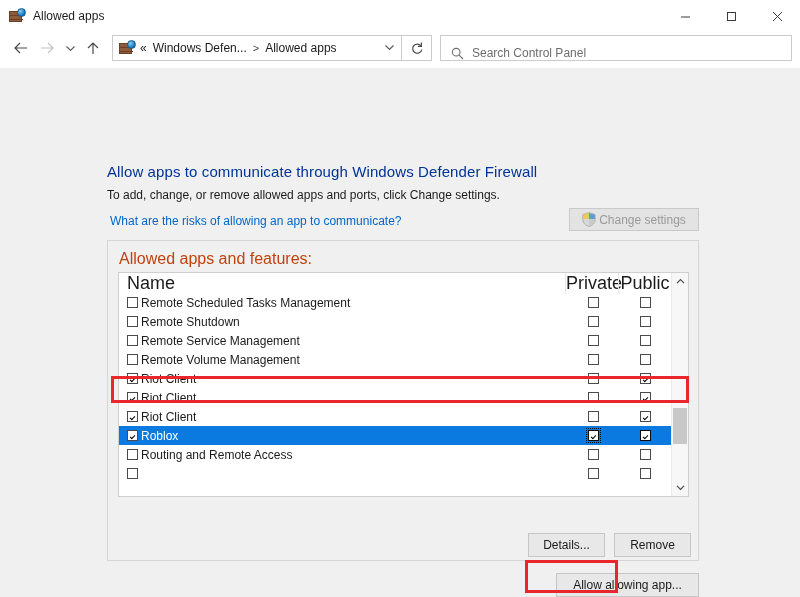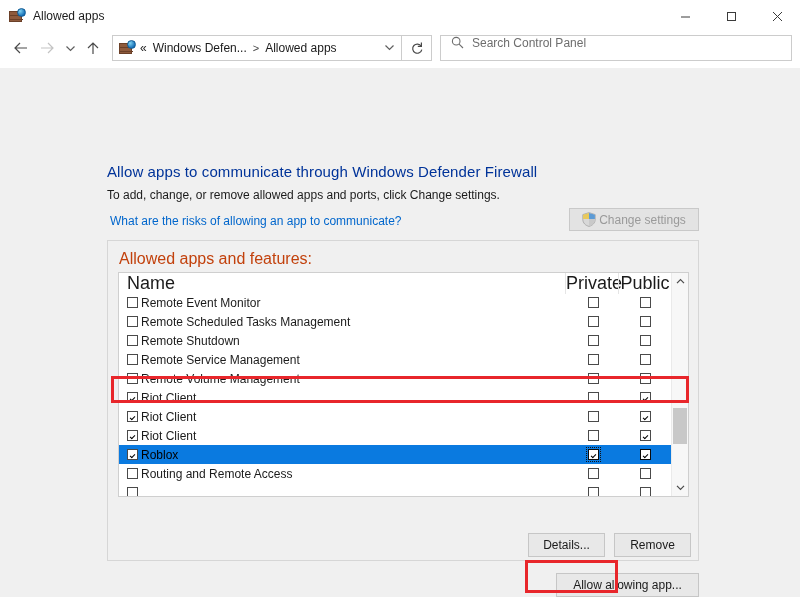--- a/index.html
+++ b/index.html
@@ -63,21 +63,21 @@
   .addr-icon{width:16px;height:16px;margin:0 5px 0 6px;position:relative;flex:0 0 auto;}
   .crumbs{display:flex;align-items:center;font-size:12px;color:#1b1b1b;gap:6px;flex:1 1 auto;white-space:nowrap;overflow:hidden;}
   .crumb-sep{color:#444;font-size:11px;}
   .chev-down{margin-left:auto;margin-right:6px;}
   .refresh{
     width:30px;height:26px;border:1px solid #ccc;border-left:none;background:#fff;
     display:flex;align-items:center;justify-content:center;box-sizing:border-box;
   }
   .searchbox{
     margin-left:8px;flex:1 1 auto;height:26px;border:1px solid #ccc;background:#fff;
-    display:flex;align-items:flex-start;box-sizing:border-box;
+    display:flex;align-items:flex-end;box-sizing:border-box;
   }
   .searchbox .ph{color:#6d6d6d;font-size:12px;}
   .search-ico{margin:0 8px 0 10px;display:flex;}
   
   .content{
     flex:1 1 auto;background:#f0f0f0;position:relative;
     padding:0;box-sizing:border-box;
   }
   .h1{
     position:absolute;left:107px;top:95px;
@@ -120,21 +120,21 @@
   .row{
     height:19px;display:flex;align-items:center;font-size:12px;color:#1b1b1b;
     position:relative;
   }
   .row .name{
     padding-left:8px;flex:1 1 auto;display:flex;align-items:center;gap:3px;
     white-space:nowrap;overflow:hidden;
   }
   .row .cell{width:52px;display:flex;align-items:center;justify-content:center;flex:0 0 auto;}
   .row .sbpad{width:17px;flex:0 0 auto;}
-  .row.sel{background:#0a7ae0;color:#000000;justify-content:space-between;}
+  .row.sel{background:#0a7ae0;color:#ffffff;justify-content:space-between;}
   .row.sel .cell .cb{border-color:#0b0b0b;}
   .cb{
     width:11px;height:11px;border:1px solid #4a4a4a;background:#fff;
     box-sizing:border-box;display:inline-block;position:relative;flex:0 0 auto;
   }
   .cb.checked::after{
     content:"";position:absolute;left:2px;top:4px;width:4px;height:2px;
     border-left:1.6px solid #000;border-bottom:1.6px solid #000;
     transform:rotate(-45deg);
   }
@@ -286,33 +286,20 @@
         <div class="lb-header">
           <span class="h-name">Name</span>
           <span class="colhead priv">Private</span>
           <span class="colhead pub">Public</span>
           <span class="hdr-sbwidth"></span>
         </div>
         <div class="rows" id="rows">
             <div class="row">
               <span class="name">
                 <span class="cb"></span>
-                <span>Remote Event Monitor</span>
-              </span>
-              <span class="cell">
-                <span class="cb"></span>
-              </span>
-              <span class="cell">
-                <span class="cb"></span>
-              </span>
-              <span class="sbpad"></span>
-            </div>
-            <div class="row">
-              <span class="name">
-                <span class="cb"></span>
                 <span>Remote Scheduled Tasks Management</span>
               </span>
               <span class="cell">
                 <span class="cb"></span>
               </span>
               <span class="cell">
                 <span class="cb"></span>
               </span>
               <span class="sbpad"></span>
             </div>

